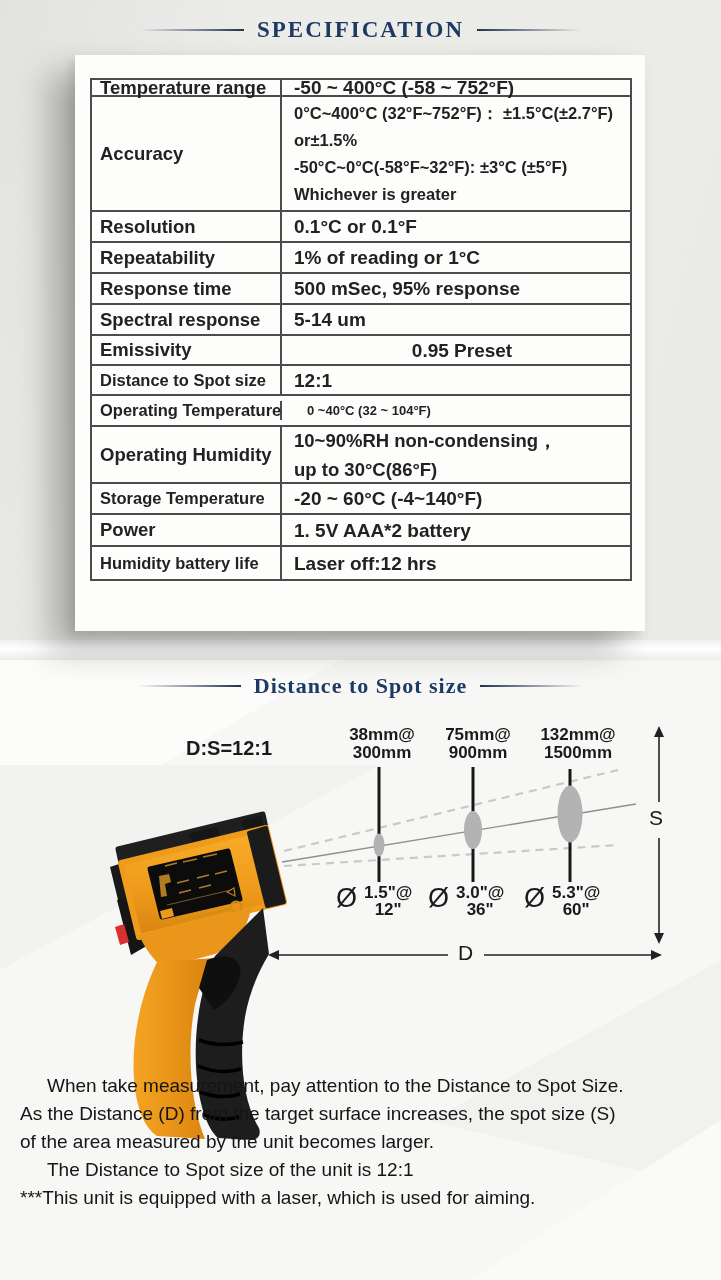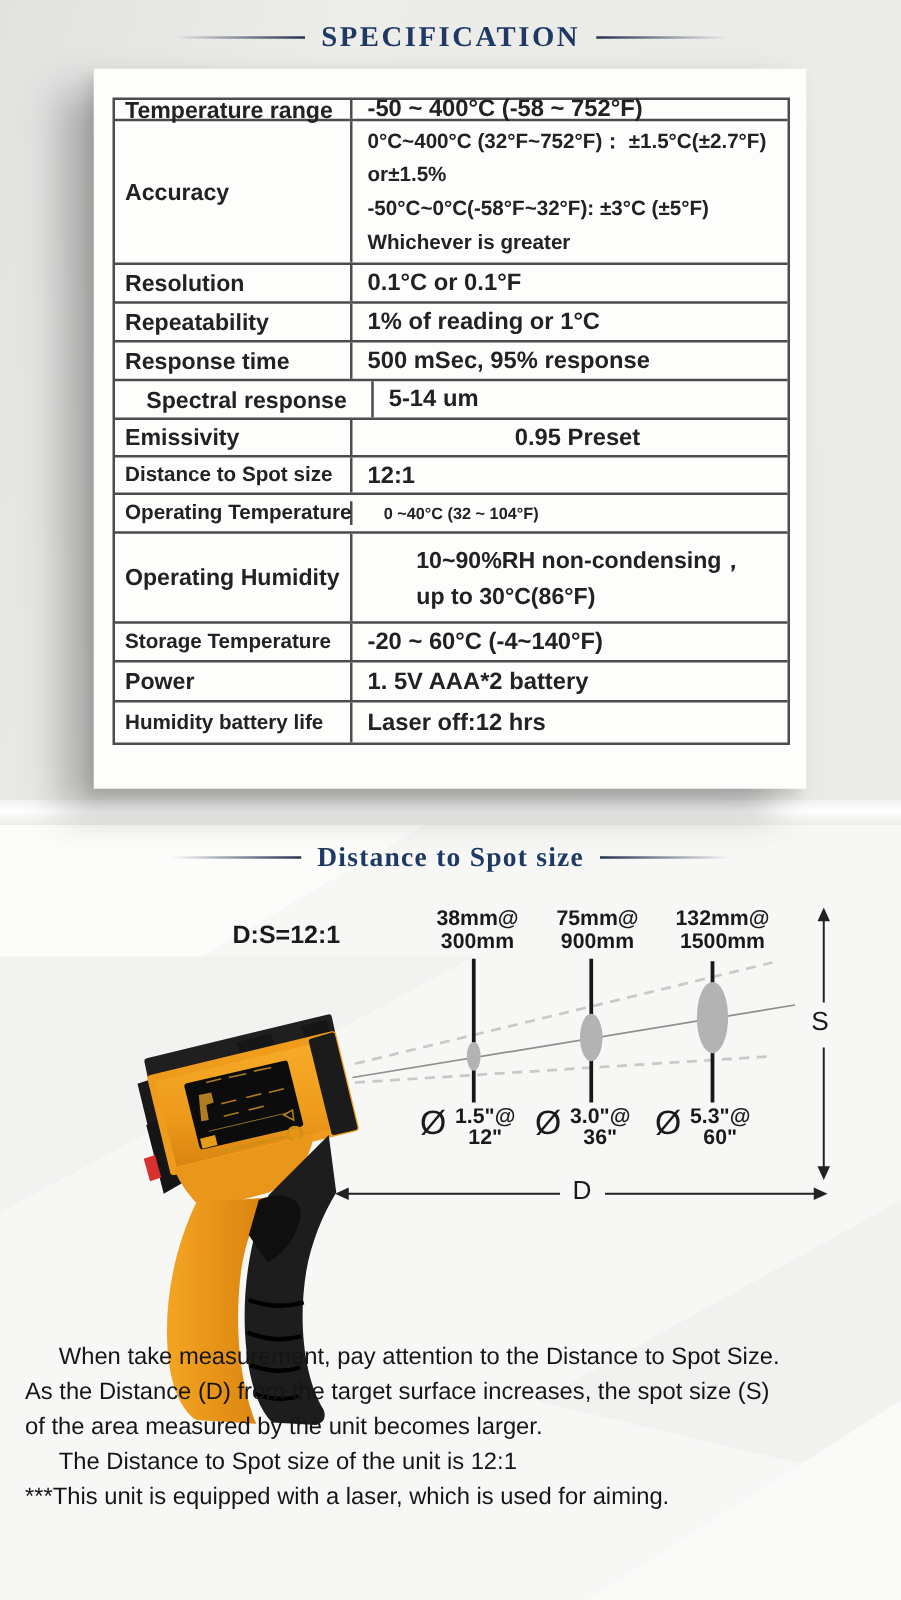--- a/index.html
+++ b/index.html
@@ -89,21 +89,21 @@
           <div class="tvalue" style="font-size: 19px; line-height: 29px;">
             <div>1% of reading or 1°C</div>
           </div>
         </div>
         <div class="trow" style="height: 31px;">
           <div class="tlabel" style="font-size: 18.5px;">Response time</div>
           <div class="tvalue" style="font-size: 19px; line-height: 29px;">
             <div>500 mSec, 95% response</div>
           </div>
         </div>
-        <div class="trow" style="height: 31px; padding-left: 17px;">
+        <div class="trow" style="height: 31px;">
           <div class="tlabel" style="font-size: 18.5px;">Spectral response</div>
           <div class="tvalue" style="font-size: 19px; line-height: 29px;">
             <div>5-14 um</div>
           </div>
         </div>
         <div class="trow" style="height: 30px;">
           <div class="tlabel" style="font-size: 18.5px;">Emissivity</div>
           <div class="tvalue" style="font-size: 19px; line-height: 29px; text-align: center;">
             <div>0.95 Preset</div>
           </div>
@@ -113,21 +113,21 @@
           <div class="tvalue" style="font-size: 19px; line-height: 29px;">
             <div>12:1</div>
           </div>
         </div>
         <div class="trow" style="height: 31px; align-items: center;">
           <div class="tlabel" style="font-size: 16.5px;">Operating Temperature</div>
           <div class="tvalue" style="font-size: 13px; line-height: 29px; padding-left: 25px;">
             <div>0 ~40°C (32 ~ 104°F)</div>
           </div>
         </div>
-        <div class="trow" style="height: 72px; gap: 39px;">
+        <div class="trow" style="height: 57px;">
           <div class="tlabel" style="font-size: 18.5px;">Operating Humidity</div>
           <div class="tvalue" style="font-size: 18.5px; line-height: 29px;">
             <div>10~90%RH non-condensing，</div>
             <div>up to 30°C(86°F)</div>
           </div>
         </div>
         <div class="trow" style="height: 31px;">
           <div class="tlabel" style="font-size: 16.5px;">Storage Temperature</div>
           <div class="tvalue" style="font-size: 19px; line-height: 29px;">
             <div>-20 ~ 60°C (-4~140°F)</div>

